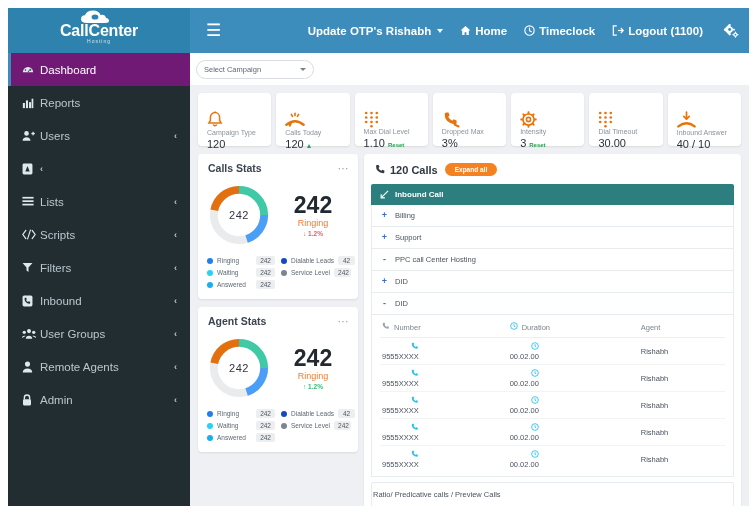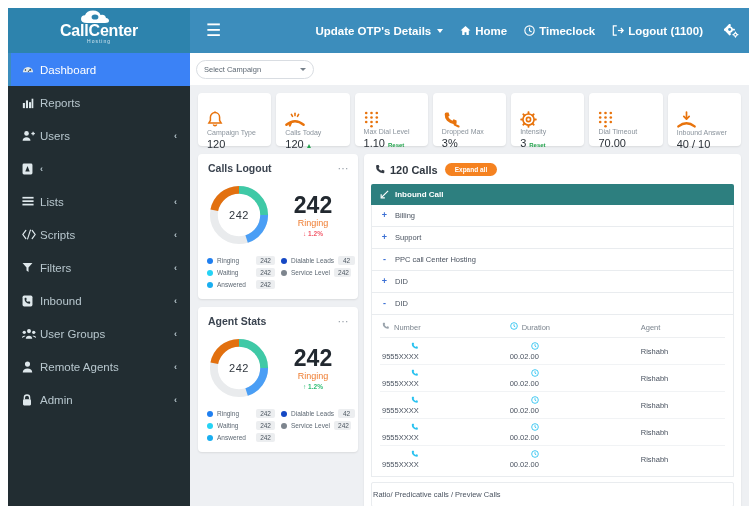--- a/index.html
+++ b/index.html
@@ -71,21 +71,21 @@
     display: flex;
     align-items: center;
     height: 33px;
     padding: 0 13px 0 14px;
     color: #b8c7ce;
     font-size: 11.5px;
     cursor: pointer;
     position: relative;
   }
   .nav-item.active {
-    background: #3b82f6;
+    background: #701a75;
     color: #ffffff;
     border-left: 3px solid #3c8dbc;
     padding-left: 11px;
   }
   .nav-ico {
     width: 18px;
     flex: 0 0 18px;
     display: inline-flex;
     align-items: center;
     justify-content: flex-start;
@@ -586,21 +586,21 @@
           </div>
         </nav>
   </aside>
 
   <div class="main">
 
     <header class="topbar">
       <div class="hamburger">☰</div>
       <div class="topnav">
         <span class="topnav-item">
-          <span>Update OTP's Details</span>
+          <span>Update OTP's Rishabh</span>
           <i class="caret-d"></i>
         </span>
         <span class="topnav-item">
           <span>
             <svg width="11" height="11" viewBox="0 0 12 12">
                   <path d="M6 1 L11.4 6 H9.6 V11 H7 V8 H5 V11 H2.4 V6 H0.6 Z" fill="#ffffff"></path>
                 </svg>
           </span>
           <span>Home</span>
         </span>
@@ -766,21 +766,21 @@
                     <circle cx="2.2" cy="11" r="1.3"></circle>
                     <circle cx="7.5" cy="11" r="1.3"></circle>
                     <circle cx="12.8" cy="11" r="1.3"></circle>
                     <circle cx="7.5" cy="15.3" r="1.3"></circle>
                   </g>
                 </svg>
               </span>
               <div>
                 <div class="stat-label">Dial Timeout</div>
                 <div class="stat-value">
-                  <span>70.00</span>
+                  <span>30.00</span>
                 </div>
               </div>
             </div>
             <div class="stat-card">
               <span class="stat-ico">
                 <svg width="19" height="18" viewBox="0 0 19 18">
                   <path d="M9.5 1 V7.6" stroke="currentColor" stroke-width="1.7" stroke-linecap="round"></path>
                   <path d="M6.8 5.4 L9.5 8.2 L12.2 5.4" fill="none" stroke="currentColor" stroke-width="1.7" stroke-linecap="round" stroke-linejoin="round"></path>
                   <path d="M1.4 15.4 Q9.5 9.2 17.6 15.4" fill="none" stroke="currentColor" stroke-width="2.4" stroke-linecap="round"></path>
                 </svg>
@@ -793,21 +793,21 @@
               </div>
             </div>
           </div>
 
       <div class="lower">
 
         <div class="left-col">
 
           <section class="panel" style="margin-bottom:8px;">
             <div class="panel-head">
-              <span class="panel-title">Calls Logout</span>
+              <span class="panel-title">Calls Stats</span>
               <span class="dots">⋯</span>
             </div>
             <div class="chart-area">
               <div class="donut-wrap">
                 <svg viewBox="0 0 42 42" width="66" height="66">
                   <circle cx="21" cy="21" r="16" fill="none" stroke="#e9ebed" stroke-width="5"></circle>
                   <circle cx="21" cy="21" r="16" fill="none" stroke="#3fc9a6" stroke-width="5" stroke-dasharray="25 75" stroke-dashoffset="0" transform="rotate(-90 21 21)"></circle>
                   <circle cx="21" cy="21" r="16" fill="none" stroke="#4a9ef5" stroke-width="5" stroke-dasharray="20 80" stroke-dashoffset="-25" transform="rotate(-90 21 21)"></circle>
                   <circle cx="21" cy="21" r="16" fill="none" stroke="#e2700f" stroke-width="5" stroke-dasharray="22 78" stroke-dashoffset="-78" transform="rotate(-90 21 21)"></circle>
                 </svg>

